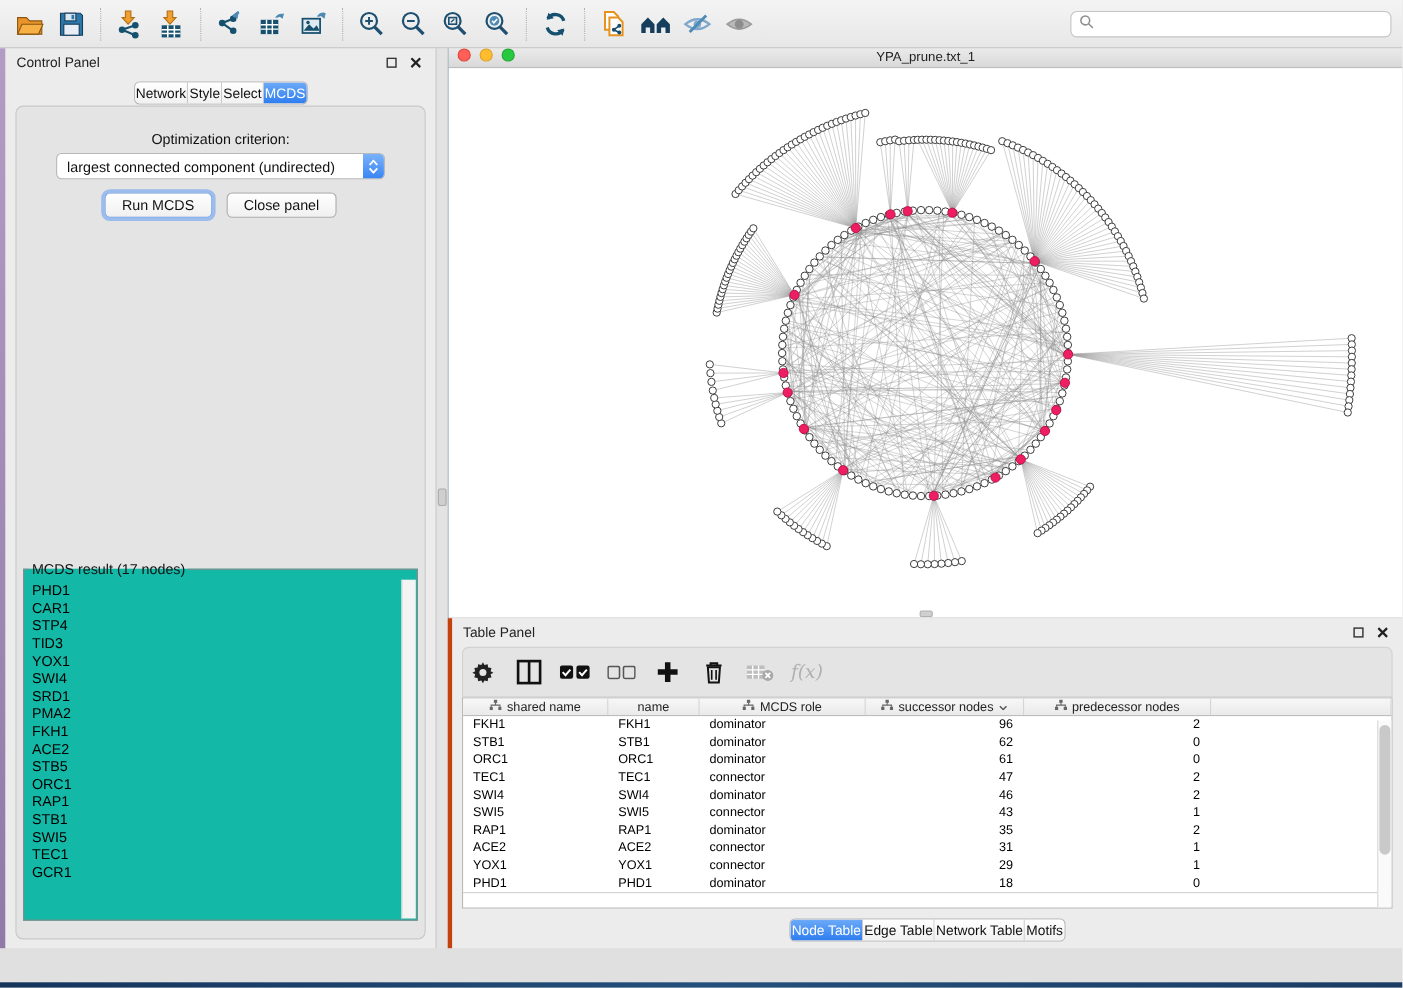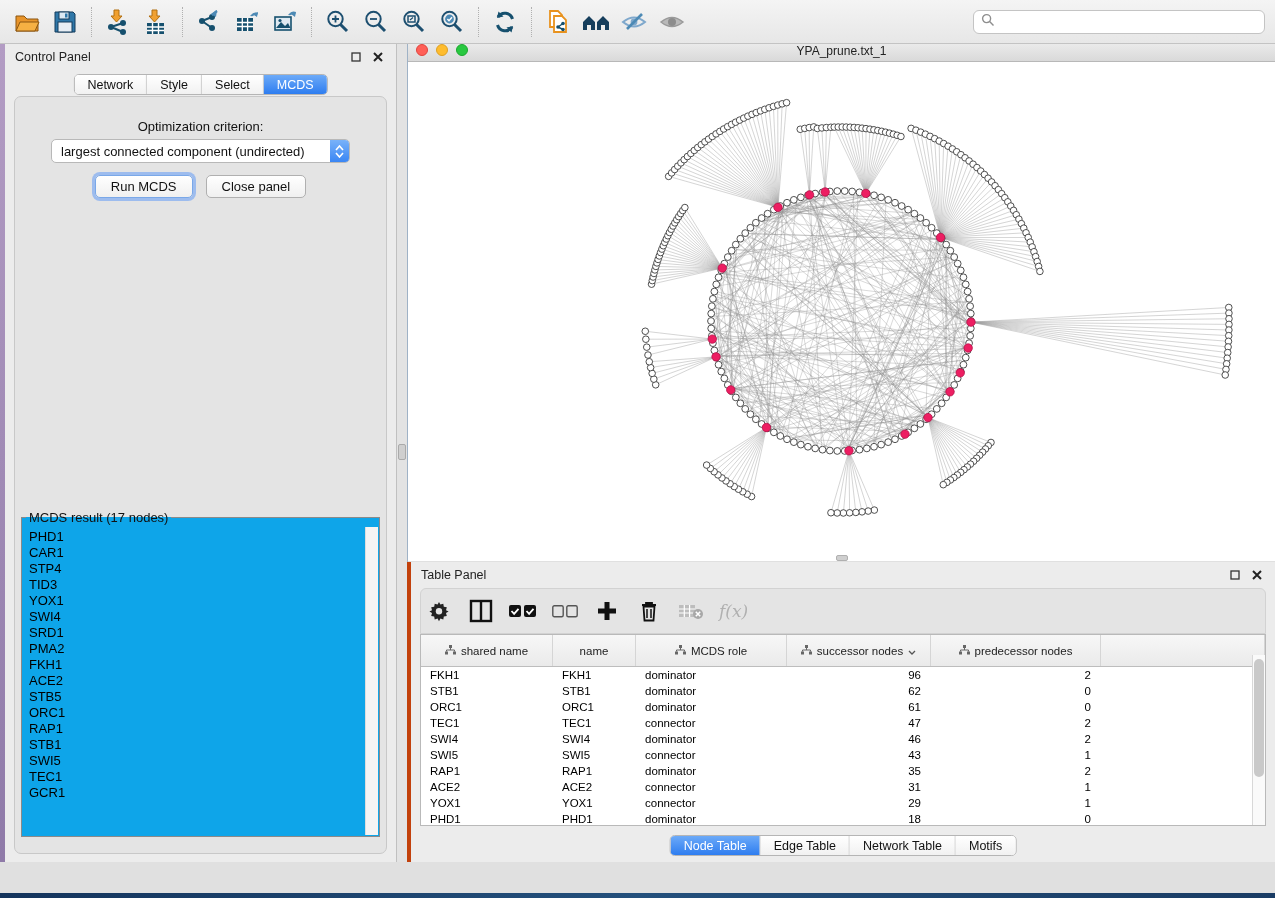--- a/index.html
+++ b/index.html
@@ -17,32 +17,32 @@
   .tsep { width:1px; height:30px; margin:0 7px; border-left:1px dotted #b0b0b0; }
   #search-wrap { position:absolute; right:10px; top:10px; width:292px; height:24px; background:#fff; border:1px solid #c4c4c4; border-radius:6px; display:flex; align-items:center; padding-left:7px; }
   #search-wrap input { border:none; outline:none; flex:1; font-size:12px; background:transparent; margin-left:5px; }
 
   
   #control-panel { position:absolute; left:5px; top:44px; width:392px; height:818px; background:#ececec; border-right:1px solid #c0c0c0; }
   .panel-header { height:26px; display:flex; align-items:center; padding:0 10px; font-size:12.5px; color:#222; }
   .panel-header .sp { flex:1; }
   .win-btn { width:16px; height:16px; display:flex; align-items:center; justify-content:center; margin-left:6px; color:#333; font-size:11px; }
   .seg { display:flex; border:1px solid #b5b5b5; border-radius:5px; overflow:hidden; background:#fff; height:21px; }
-  .seg .segbtn { border:none; background:linear-gradient(#fff,#f1f1f1); border-right:1px solid #c9c9c9; padding:0 13px; font-size:12.5px; color:#111; font-family:inherit; }
+  .seg .segbtn { border:none; background:linear-gradient(#fff,#f1f1f1); border-right:1px solid #c9c9c9; padding:0 1px; font-size:12.5px; color:#111; font-family:inherit; }
   .seg .segbtn:last-child { border-right:none; }
   .seg .segbtn.active { background:linear-gradient(#6caaf8,#2e7df0); color:#fff; }
   #cp-tabs { position:absolute; left:50%; transform:translateX(-50%); top:30px; }
   #cp-body { position:absolute; left:9px; right:9px; top:52px; bottom:8px; background:#e4e4e4; border:1px solid #c8c8c8; border-radius:7px; }
   #opt-label { position:absolute; top:22px; width:100%; text-align:center; font-size:13px; color:#111; }
   #criterion { position:absolute; left:36px; right:36px; top:42px; height:24px; background:#fff; border:1px solid #b8b8b8; border-radius:5px; font-size:13px; display:flex; align-items:center; padding-left:9px; color:#111; }
   #criterion .stepper { position:absolute; right:0; top:0; bottom:0; width:19px; border-radius:0 4px 4px 0; background:linear-gradient(#79b2f9,#3a86f4); display:flex; flex-direction:column; align-items:center; justify-content:center; gap:1px; }
   #cp-buttons { position:absolute; top:78px; width:100%; display:flex; justify-content:center; gap:13px; }
   .mac-btn { background:linear-gradient(#ffffff,#f0f0f0); border:1px solid #b0b0b0; border-radius:5px; height:23px; padding:0 15px; font-size:13px; font-family:inherit; color:#111; }
   .mac-btn.focused { border:1px solid #7aa8e8; box-shadow:0 0 0 3px rgba(98,155,246,.55); }
-  #mcds-fieldset { position:absolute; left:6px; right:6px; top:413px; bottom:16px; border:1px solid #8a8a8a; background:#0ea5e9; }
+  #mcds-fieldset { position:absolute; left:6px; right:6px; top:413px; bottom:16px; border:1px solid #8a8a8a; background:#14b8a6; }
   #mcds-fieldset legend { font-size:13px; color:#111; margin-left:4px; padding:0 3px; }
   #mcds-list { position:absolute; left:1px; right:14px; top:2px; bottom:1px; overflow:hidden; font-size:13px; color:#000; padding:2px 0 0 6px; list-style:none; }
   #mcds-list li { height:16px; line-height:16px; }
   #mcds-scroll { position:absolute; right:1px; top:2px; bottom:1px; width:13px; background:#f4f4f4; border-left:1px solid #ddd; }
 
   
   #v-splitter { position:absolute; left:397px; top:44px; width:10px; height:818px; background:#e3e3e3; }
   #v-splitter .handle { position:absolute; left:1px; top:400px; width:8px; height:16px; background:#cfcfcf; border:1px solid #aaa; border-radius:2px; }
 
   
@@ -53,21 +53,21 @@
   #net-canvas { position:relative; width:100%; height:499px; background:#fff; }
   #net-canvas svg { position:absolute; left:0; top:0; }
   #net-handle { position:absolute; left:50%; bottom:0; transform:translateX(-50%); width:12px; height:6px; background:#cfcfcf; border:1px solid #b0b0b0; border-radius:2px; }
 
   
   #table-panel { position:absolute; left:407px; top:562px; width:868px; height:300px; background:#ececec; border-left:4px solid #c2410c; }
   #tp-toolbar { position:absolute; left:9px; right:9px; top:26px; height:46px; background:#e4e4e4; border:1px solid #d2d2d2; border-radius:6px 6px 0 0; display:flex; align-items:center; padding-left:4px; gap:14px; }
   .tp-icon { width:28px; height:28px; display:flex; align-items:center; justify-content:center; }
   #fx-label { font-size:17px; font-style:italic; color:#b0b0b0; font-family:"DejaVu Serif",serif; }
   #tp-table { position:absolute; left:9px; right:9px; top:72px; bottom:36px; background:#fff; border:1px solid #b9b9b9; overflow:hidden; }
-  #tbl-head { display:grid; grid-template-columns:132px 83px 151px 144px 170px 1fr; height:32px; background:linear-gradient(#f7f7f7,#eaeaea); border-bottom:1px solid #bdbdbd; }
+  #tbl-head { display:grid; grid-template-columns:132px 83px 151px 144px 170px 1fr; height:16px; background:linear-gradient(#f7f7f7,#eaeaea); border-bottom:1px solid #bdbdbd; }
   .hcell { display:flex; align-items:center; justify-content:center; gap:5px; font-size:11.5px; color:#222; border-right:1px solid #d5d5d5; }
   .trow { display:grid; grid-template-columns:132px 83px 151px 144px 170px 1fr; height:16px; align-items:center; font-size:11.5px; color:#000; }
   .tcell { padding-left:9px; white-space:nowrap; }
   .tcell.num { text-align:right; padding-right:10px; }
   #tbl-body { border-bottom:1px solid #cfcfcf; }
   #tbl-scroll { position:absolute; right:0; top:20px; bottom:0; width:13px; background:#fafafa; border-left:1px solid #d8d8d8; }
   #tbl-thumb { position:absolute; left:1px; right:1px; top:4px; height:118px; background:#c9c9c9; border-radius:6px; }
   #tp-tabs { position:absolute; left:50%; transform:translateX(-50%); bottom:6px; }
 
   

